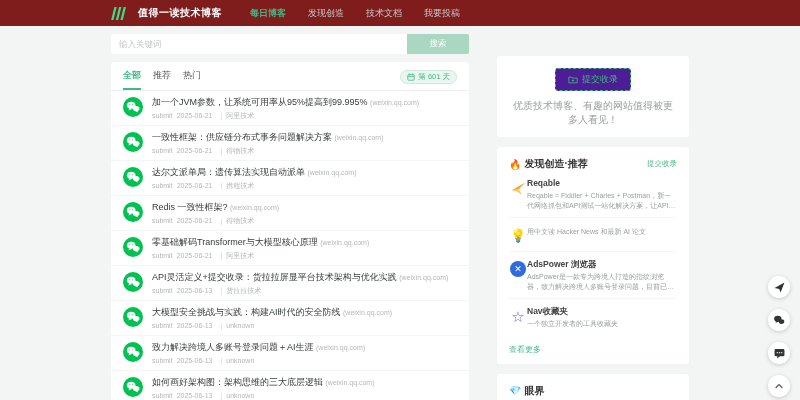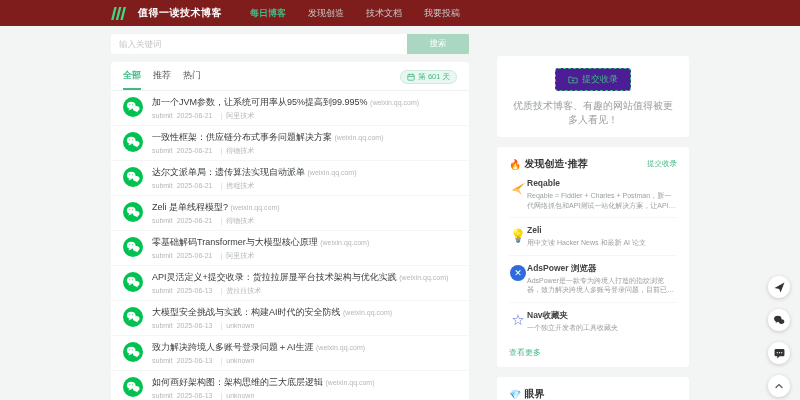--- a/index.html
+++ b/index.html
@@ -206,21 +206,21 @@
         <path d="M5.2 13.6 L6.9 10.7 L9 12 Z" fill="#fff"></path>
         <ellipse cx="13.2" cy="11.6" rx="3.3" ry="2.7" fill="#fff"></ellipse>
         <path d="M15.2 15.4 L13.7 12.9 L12 13.9 Z" fill="#fff"></path>
         <circle cx="6.8" cy="7.7" r="0.55" fill="#00c250"></circle>
         <circle cx="9.6" cy="7.7" r="0.55" fill="#00c250"></circle>
         <circle cx="12.2" cy="11.1" r="0.45" fill="#fff"></circle>
       </svg>
     </span>
     <div class="row-body">
       <div class="row-title">
-        <span class="t">Zeli 是单线程模型?</span>
+        <span class="t">Redis 一致性框架?</span>
         <span class="domain"> (weixin.qq.com)</span>
       </div>
       <div class="row-meta">
         <span>submit</span><span>2025-06-21</span><span class="sep">|</span><span>得物技术</span>
       </div>
     </div>
   </article>
           <article class="row">
     <span class="wx-icon">
       <svg width="20" height="20" viewBox="0 0 20 20">
@@ -373,21 +373,20 @@
     <div class="d-body">
       <div class="d-name">Reqable</div>
       <div class="d-desc">Reqable = Fiddler + Charles + Postman，新一代网络抓包和API测试一站化解决方案，让API更快更…</div>
     </div>
   </div>
           <div class="d-item">
     <span class="d-icon">
               <span class="zeli-bulb">💡</span>
             </span>
     <div class="d-body">
-      <div class="d-name">Zeli</div>
       <div class="d-desc">用中文读 Hacker News 和最新 AI 论文</div>
     </div>
   </div>
           <div class="d-item">
     <span class="d-icon">
               <span class="adsp">✕</span>
             </span>
     <div class="d-body">
       <div class="d-name">AdsPower 浏览器</div>
       <div class="d-desc">AdsPower是一款专为跨境人打造的指纹浏览器，致力解决跨境人多账号登录问题，目前已通过所有…</div>

